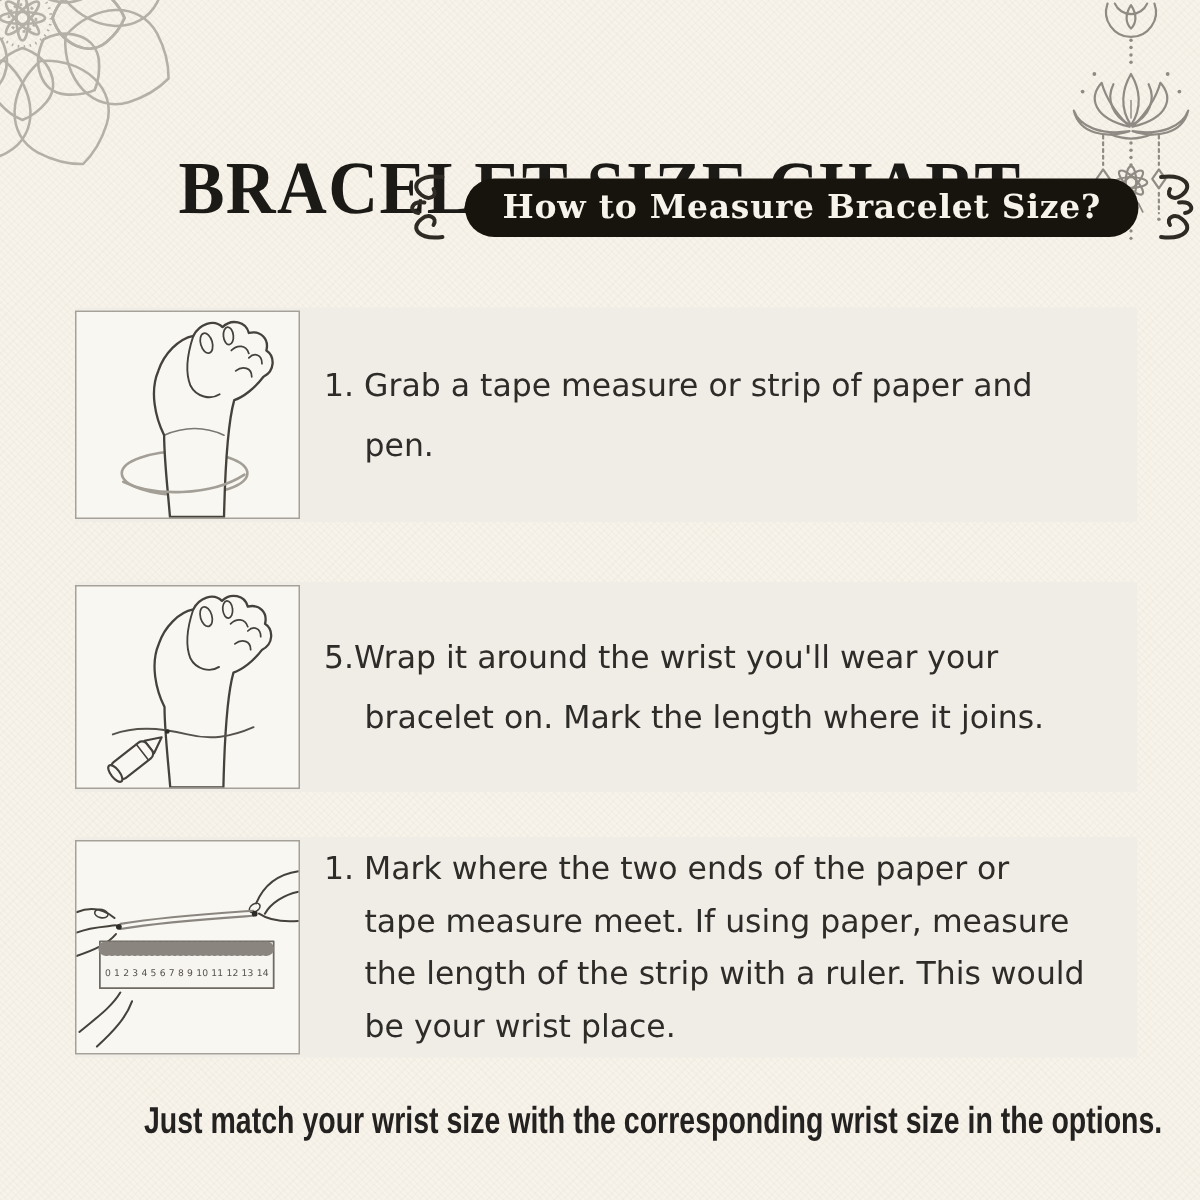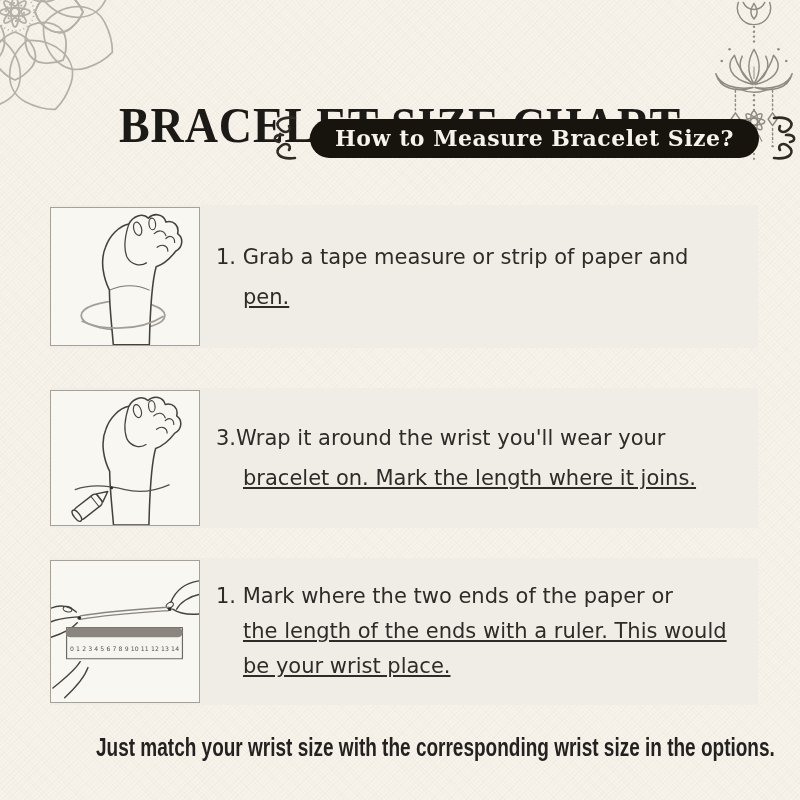--- a/index.html
+++ b/index.html
@@ -51,21 +51,21 @@
   .illus-box{
     flex:0 0 150px;height:calc(100% - 4px);margin:2px 0 2px 0;
     background:#f9f7f2;border:1px solid #a5a199;box-sizing:border-box;
     display:flex;align-items:center;justify-content:center;
   }
   .illus-box svg{width:148px;height:100%;}
   .step-text{margin-left:16px;font-size:21px;color:#2e2c28;}
   .row1 .step-text,.row2 .step-text{line-height:40px;}
   .row3 .step-text{line-height:35px;}
   .line{white-space:nowrap;}
-  .line.cont{padding-left:27px;text-decoration:underline;}
+  .line.cont{padding-left:27px;}
 
   
   .footer{
     position:absolute;top:733px;left:0;width:800px;text-align:center;
     font-family:"Liberation Sans",sans-serif;font-weight:700;font-size:25px;
     color:#242220;transform:scaleX(.76);transform-origin:center;white-space:nowrap;
   }
 </style>
 </head>
 <body>
@@ -257,21 +257,21 @@
         <circle cx="62" cy="101" r="1.6" fill="#2e2c28" stroke="none"></circle>
         <g transform="translate(58,105) rotate(142)" stroke="#45423c" stroke-width="1.5">
           <path fill="#f9f7f2" d="M0,0 L11,-5.5 L11,5.5 Z"></path>
           <rect x="11" y="-7" width="30" height="14" rx="4" fill="#f9f7f2"></rect>
           <path d="M17,-7 L17,7" stroke-width="1.1"></path>
           <ellipse cx="41" cy="0" rx="3" ry="7" fill="#f9f7f2"></ellipse>
         </g>
       </svg>
     </div>
     <div class="step-text">
-      <div class="line">3.Wrap it around the wrist you'll wear your</div>
+      <div class="line">5.Wrap it around the wrist you'll wear your</div>
       <div class="line cont">bracelet on. Mark the length where it joins.</div>
     </div>
   </section>
 
   <section class="step-row row3 layer">
     <div class="illus-box">
       <svg viewBox="0 0 152 140" fill="none" stroke-linecap="round" stroke-linejoin="round">
 
         <g stroke="#45423c" stroke-width="1.4">
           <path d="M152,18 C138,20 128,28 123,40"></path>
@@ -297,20 +297,21 @@
         <circle cx="29" cy="56" r="2" fill="#2e2c28" stroke="none"></circle>
         <circle cx="122" cy="47" r="2" fill="#2e2c28" stroke="none"></circle>
 
         <rect x="16" y="66" width="119" height="32" fill="#f7f5ef" stroke="#6e6a63" stroke-width="1.2"></rect>
         <line x1="20" y1="71" x2="132" y2="71" stroke="#8a867f" stroke-width="10" stroke-dasharray="1,2.9"></line>
         <text x="75.5" y="90" text-anchor="middle" font-size="6.3" fill="#55524c" font-family="DejaVu Sans, sans-serif" textLength="112">0 1 2 3 4 5 6 7 8 9 10 11 12 13 14</text>
       </svg>
     </div>
     <div class="step-text">
       <div class="line">1. Mark where the two ends of the paper or</div>
-      <div class="line cont">the length of the ends with a ruler. This would</div>
+      <div class="line cont">tape measure meet. If using paper, measure</div>
+      <div class="line cont">the length of the strip with a ruler. This would</div>
       <div class="line cont">be your wrist place.</div>
     </div>
   </section>
 
   <div class="footer layer">Just match your wrist size with the corresponding wrist size in the options.</div>
 
 </div>
 
 </body></html>

